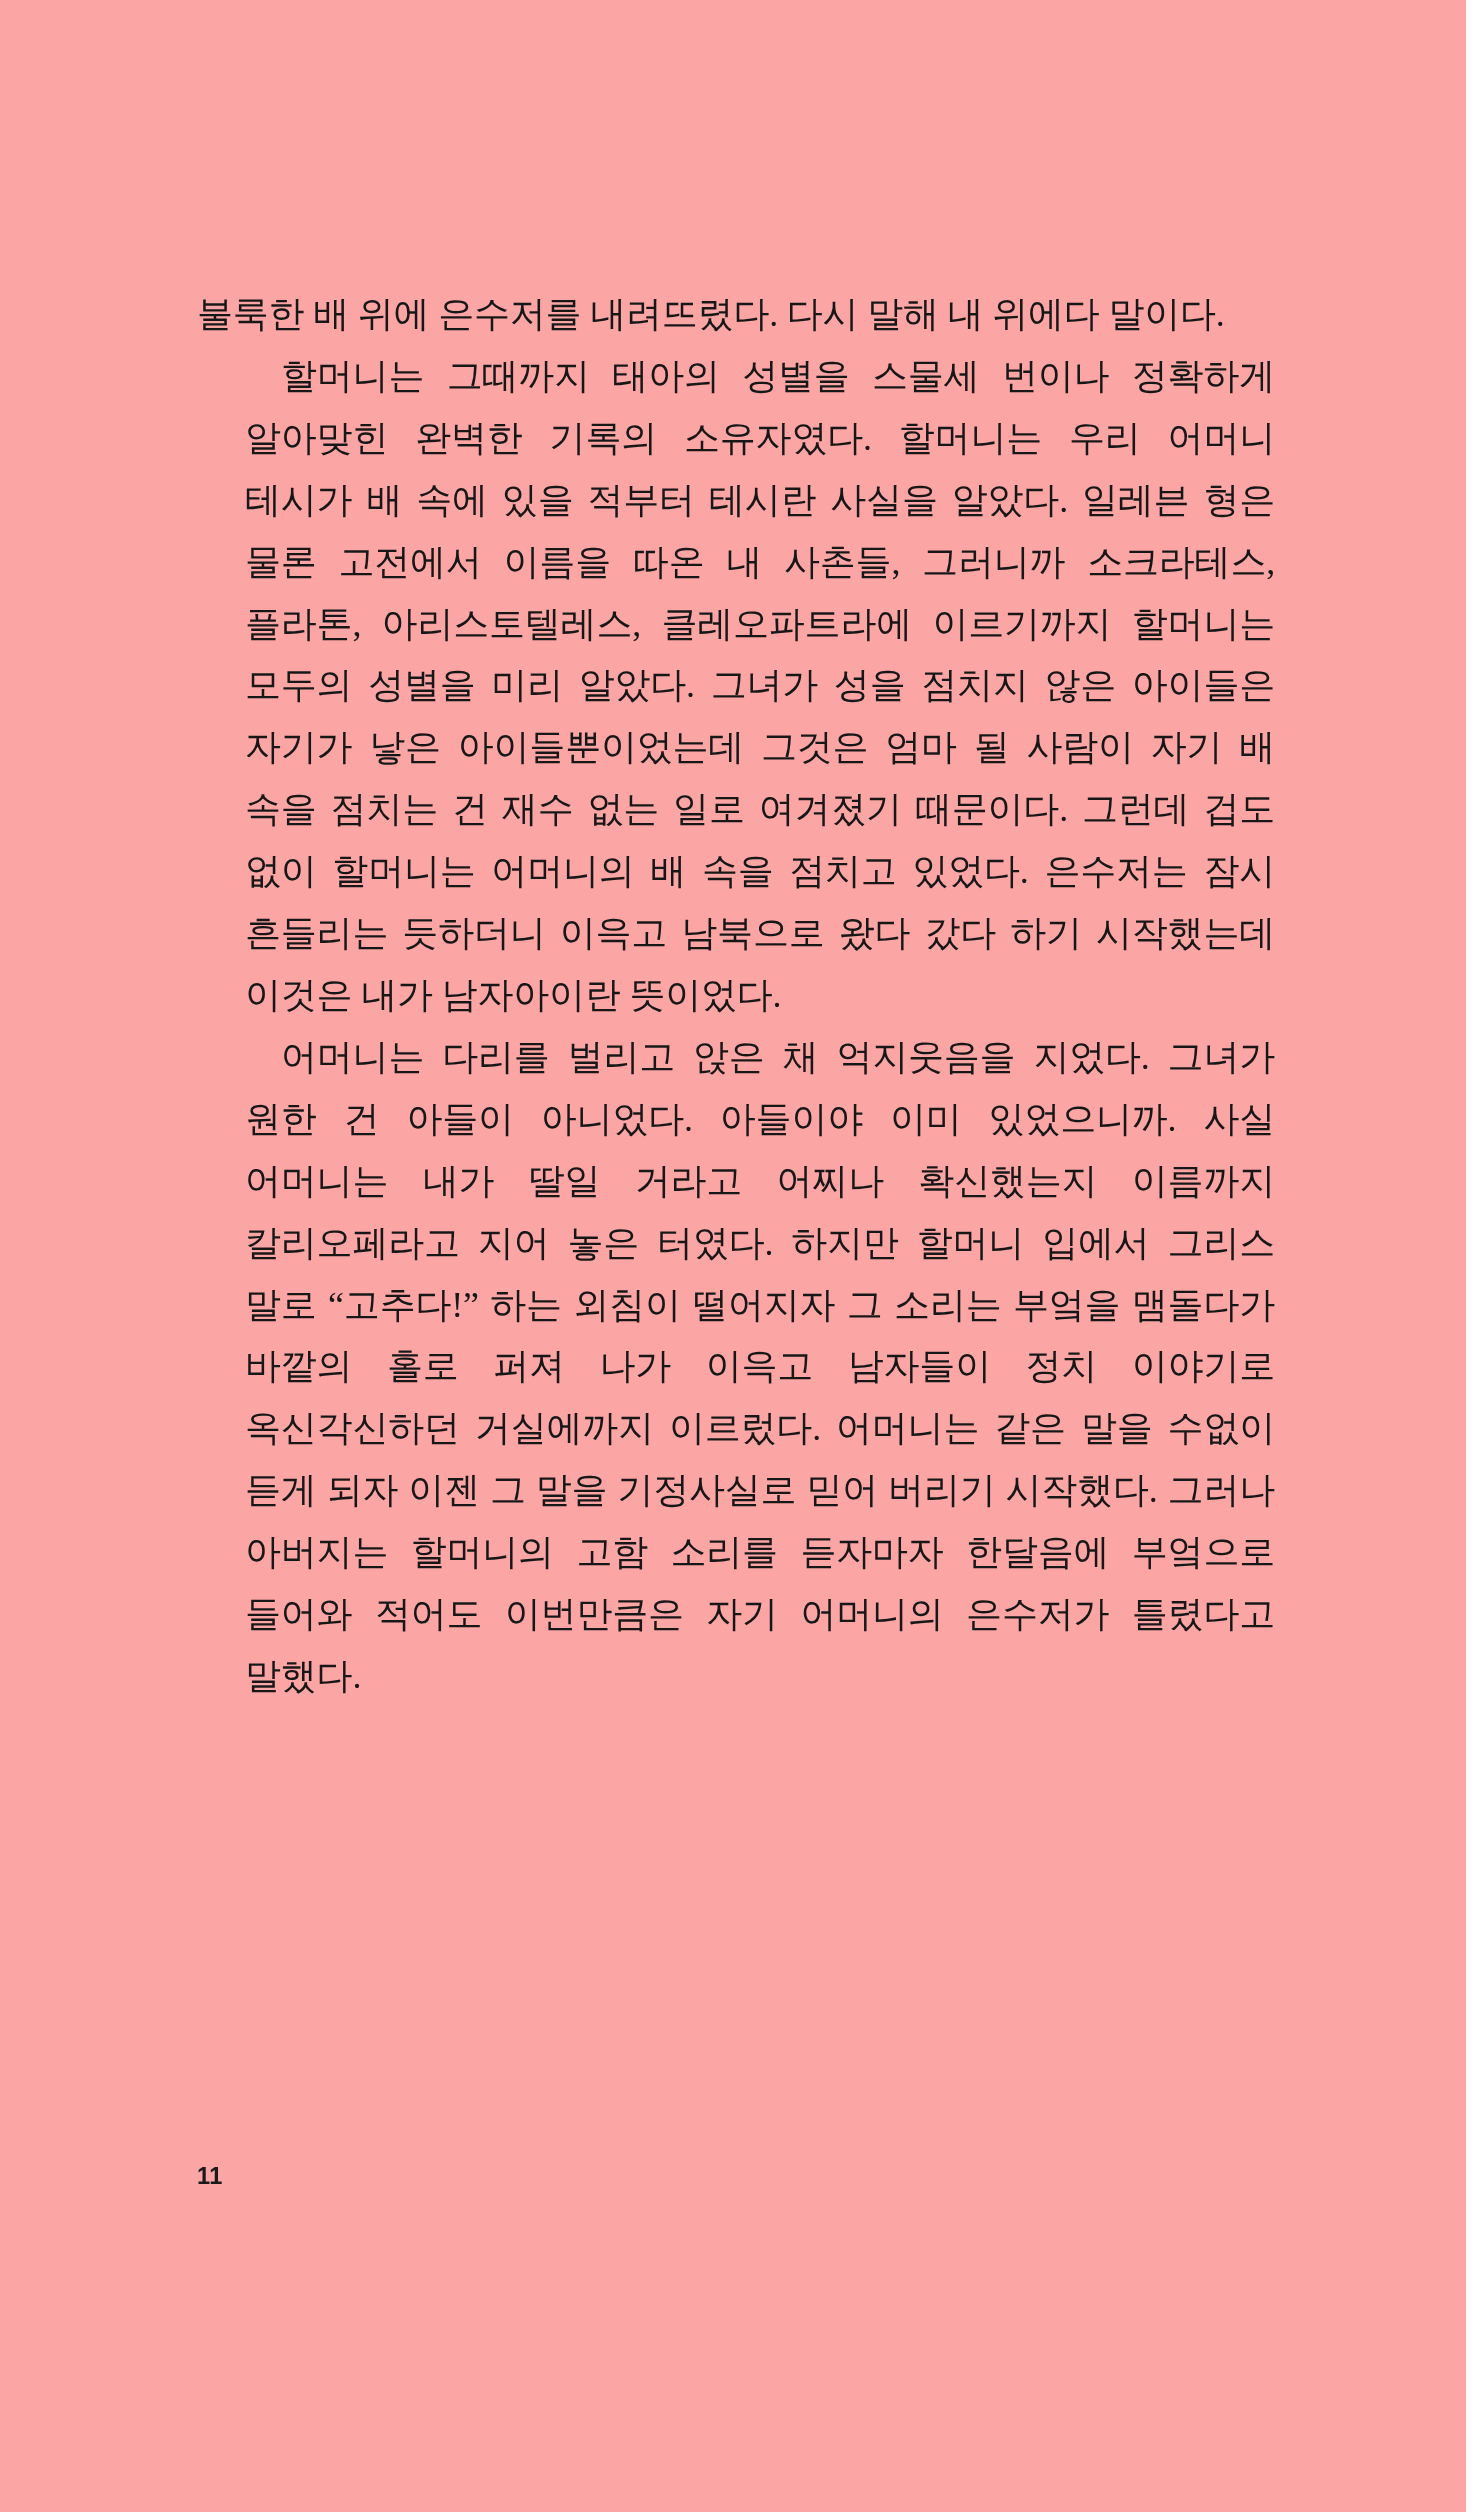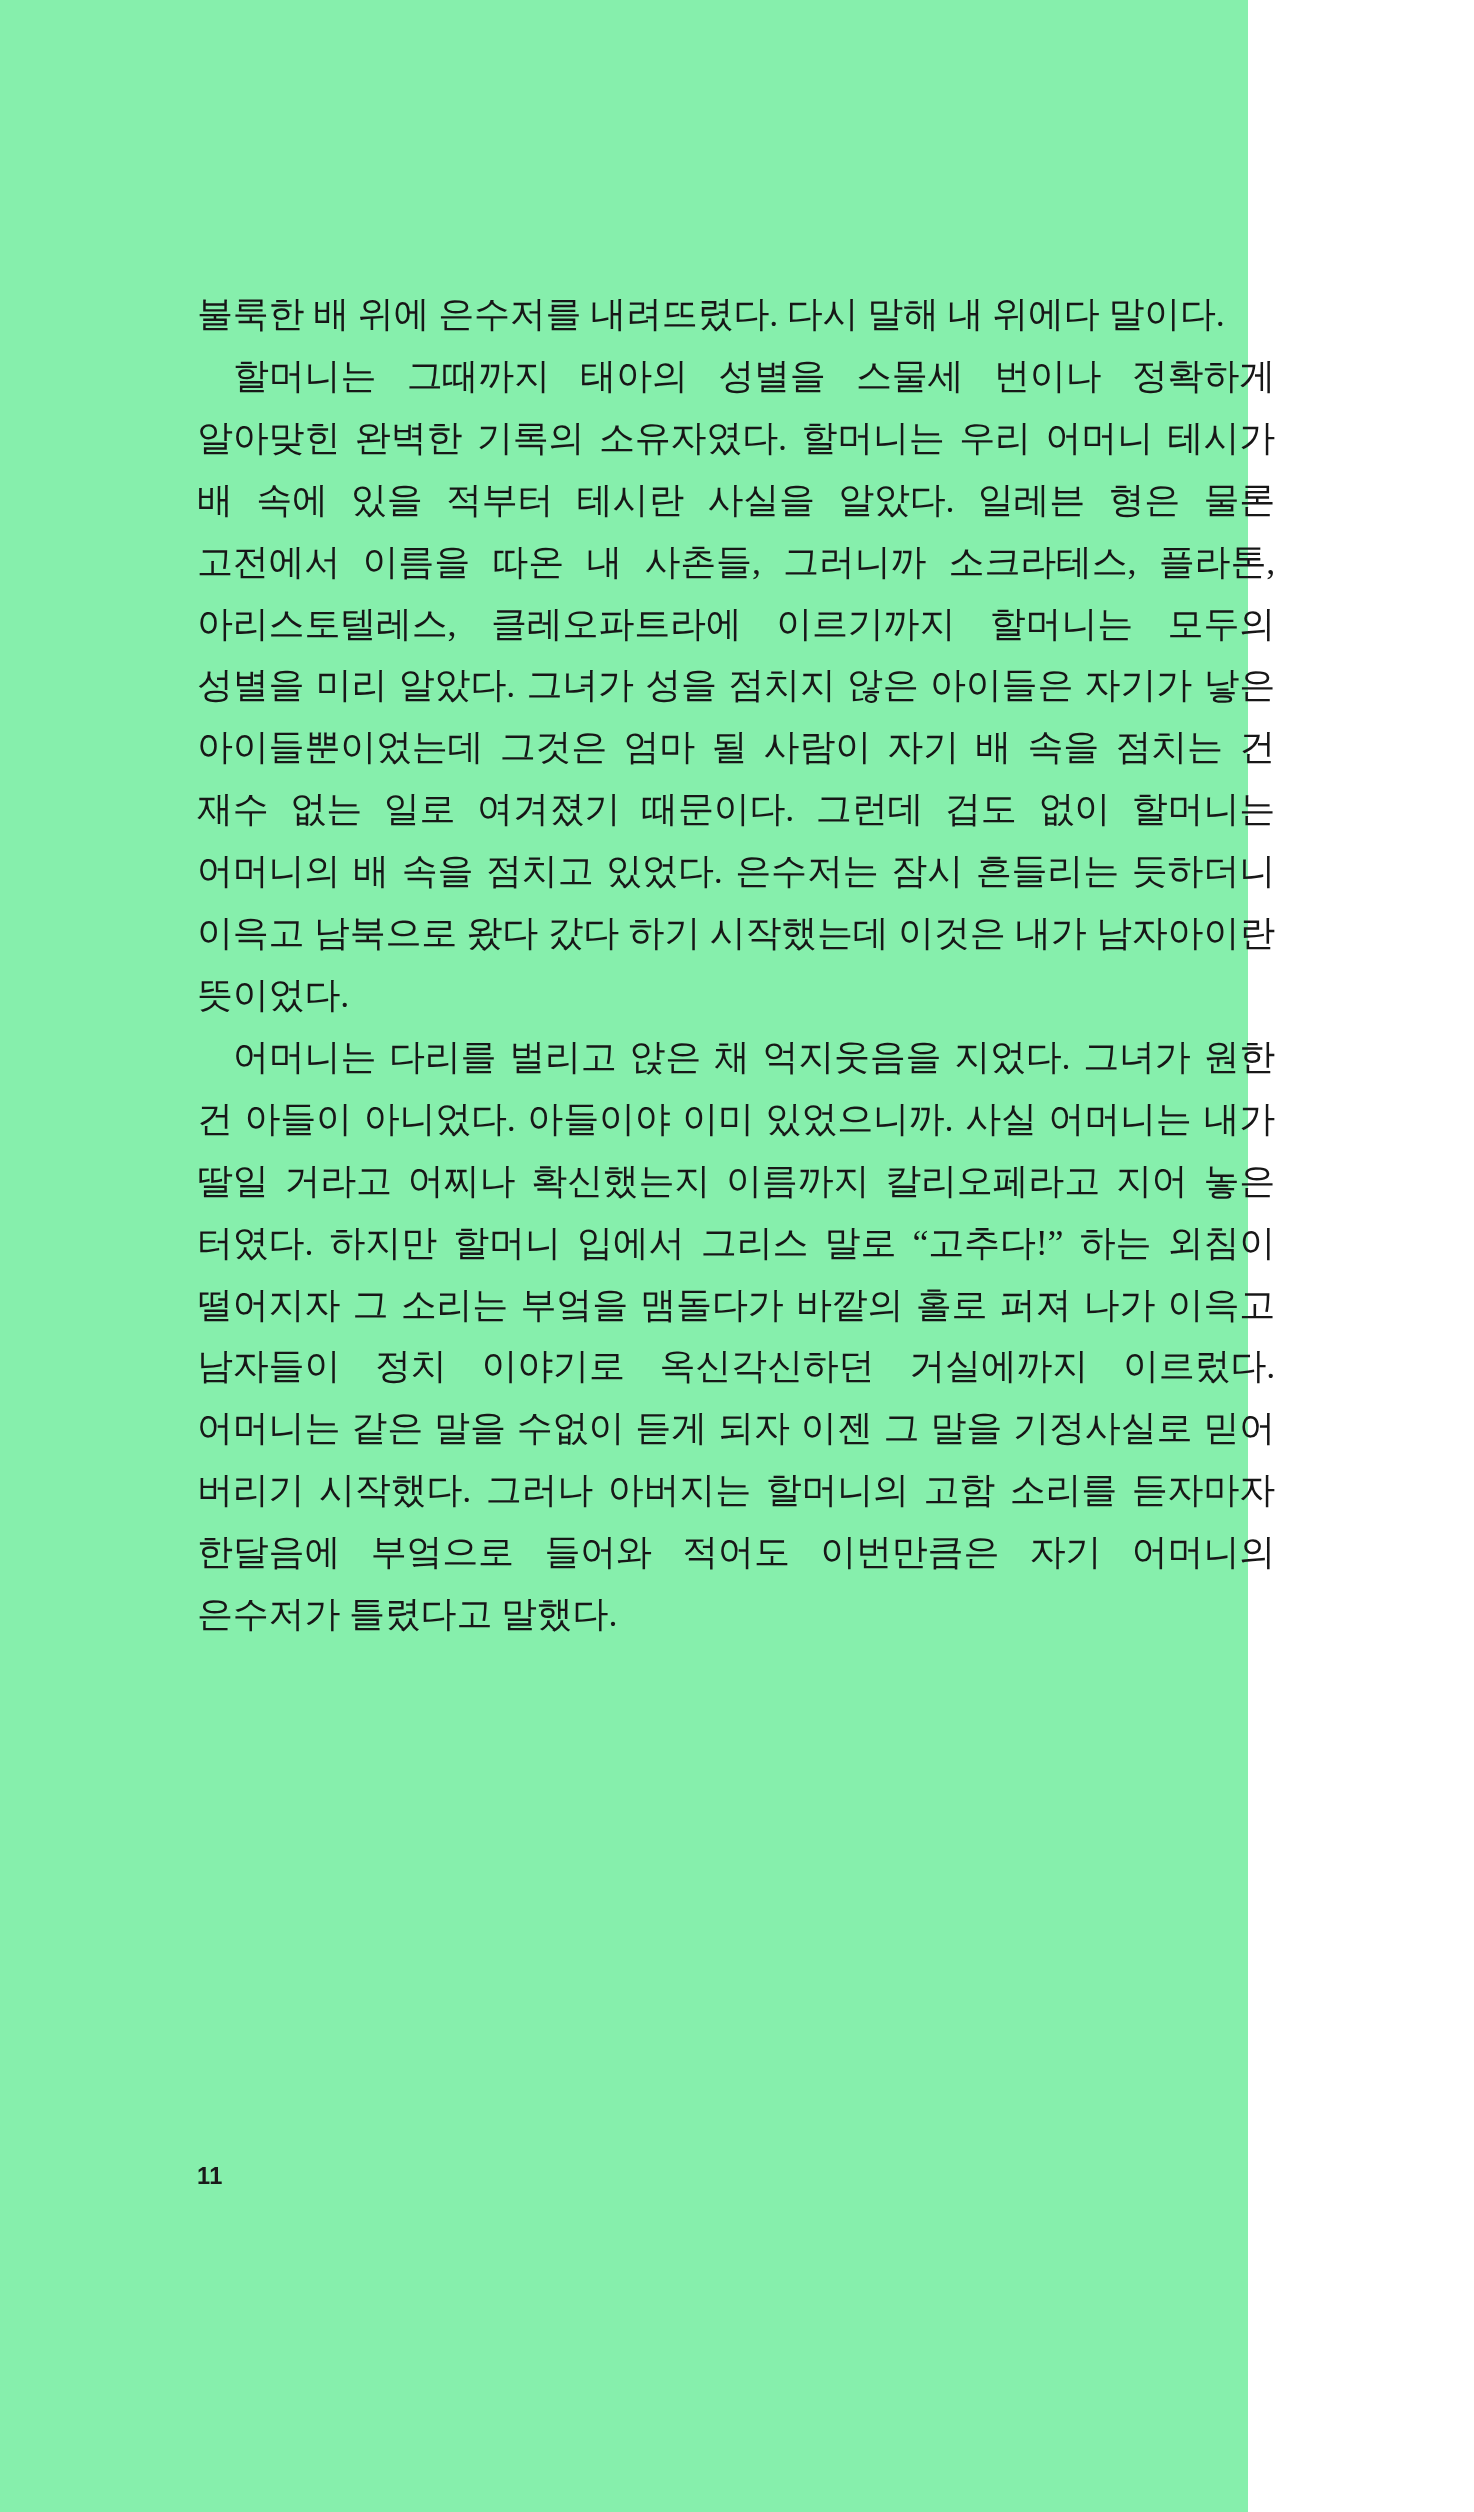--- a/index.html
+++ b/index.html
@@ -12,43 +12,43 @@
     height: 2512px;
     font-family: "Liberation Serif", "DejaVu Serif", serif;
     color: #141414;
     position: relative;
     overflow: hidden;
   }
   .page {
     position: absolute;
     left: 0;
     top: 0;
-    width: 1204px;
+    width: 1466px;
     height: 2512px;
-    background: #86efac;
-    padding-left: 44px;
+    background: #fca5a5;
   }
   .text-block {
     position: absolute;
     left: 197px;
     top: 284px;
     width: 1078px;
   }
   .para {
     margin: 0;
     font-size: 36px;
     line-height: 1.72;
     letter-spacing: -0.2px;
     text-align: justify;
     text-justify: inter-character;
     word-break: keep-all;
     color: #171717;
   }
   .para.indent {
     text-indent: 36px;
+    margin-left: 48px;
   }
   .page-number {
     position: absolute;
     left: 197px;
     top: 2163px;
     font-size: 23.6px;
     font-family: "Liberation Sans", sans-serif;
     font-weight: 700;
     color: #1a1a1a;
     letter-spacing: 0.5px;

